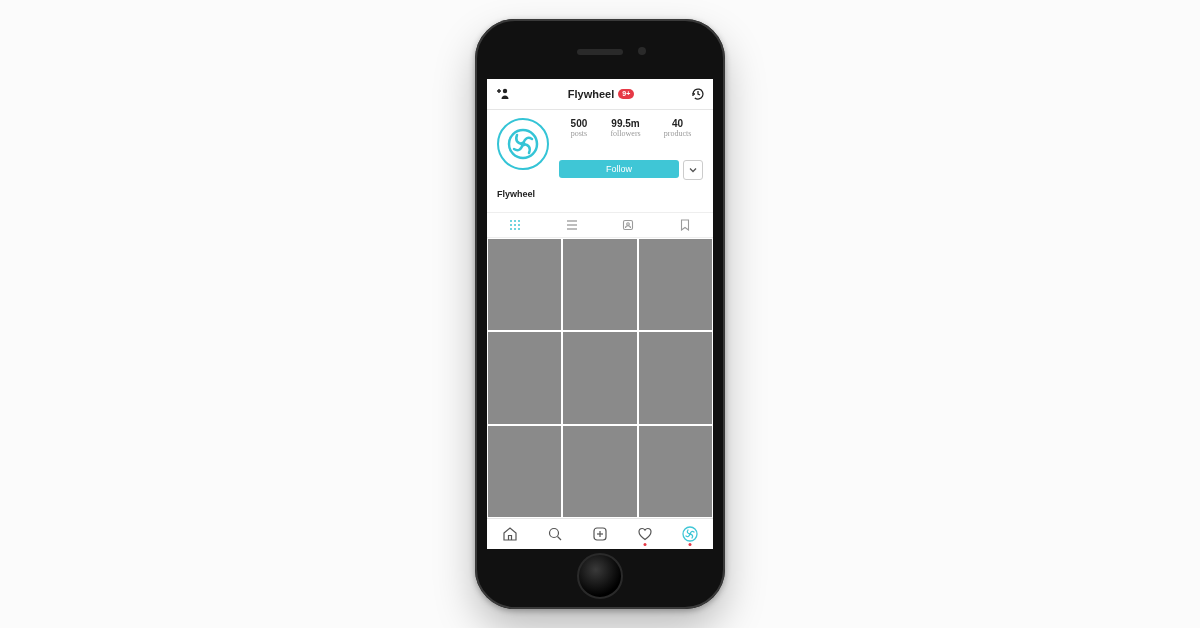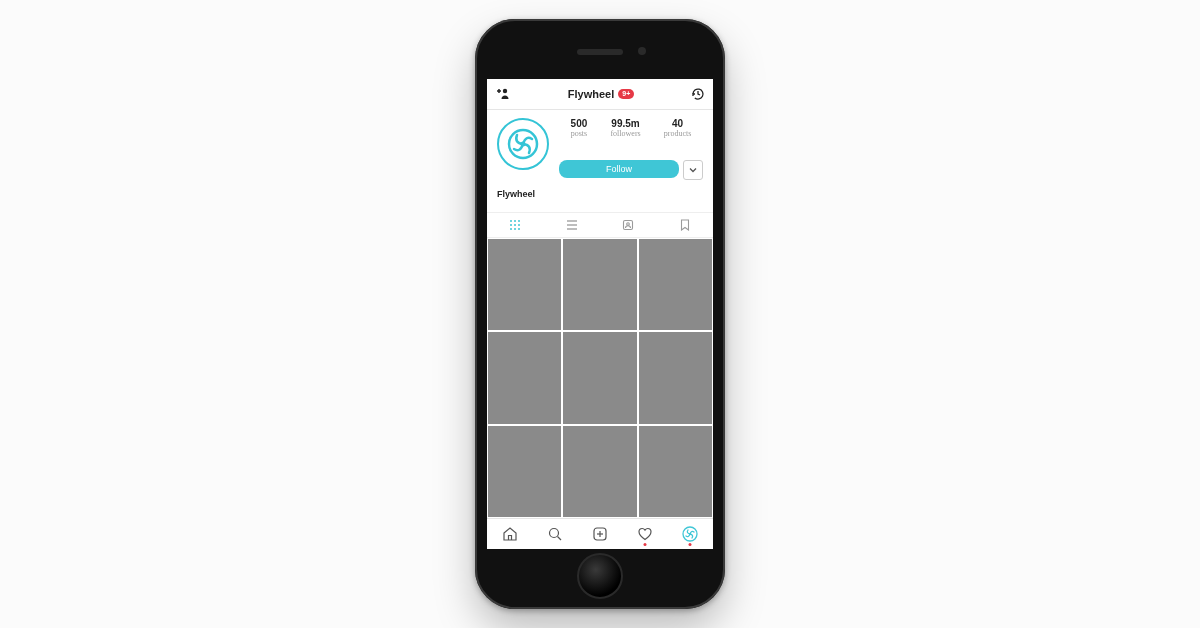--- a/index.html
+++ b/index.html
@@ -149,21 +149,21 @@
   }
   .follow-row {
     display: flex;
     gap: 4px;
   }
   .follow-btn {
     flex: 1;
     background: #3fc6d6;
     color: #fff;
     border: none;
-    border-radius: 8px;
+    border-radius: 3px;
     height: 18px;
     font-size: 9px;
     line-height: 18px;
     text-align: center;
   }
   .more-btn {
     width: 18px;
     height: 18px;
     border: 1px solid #ccc;
     border-radius: 3px;

